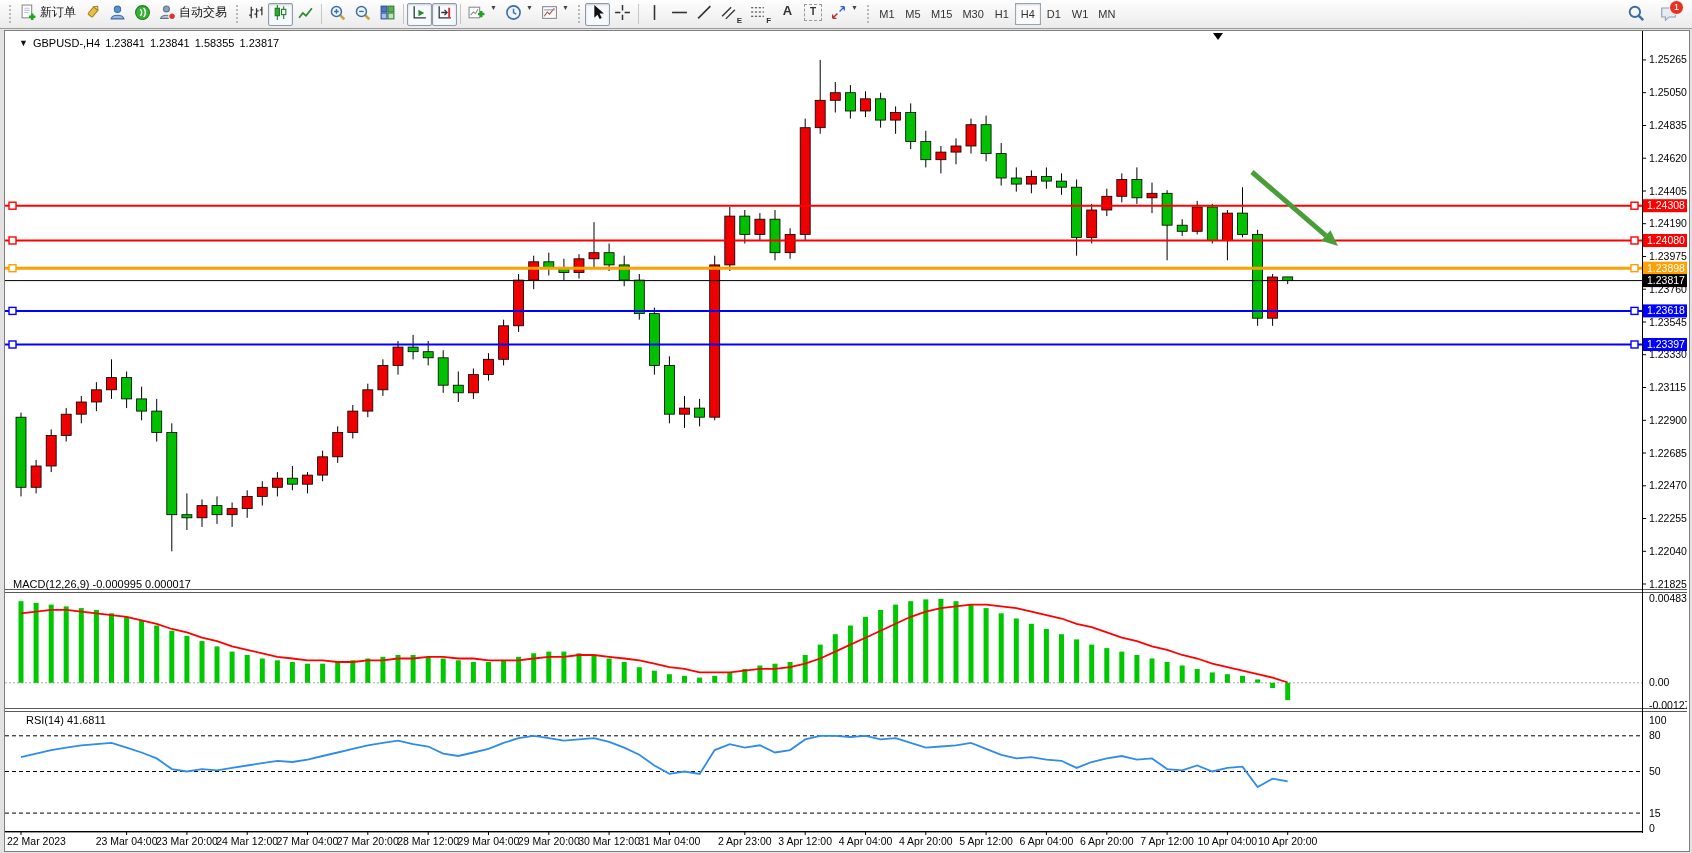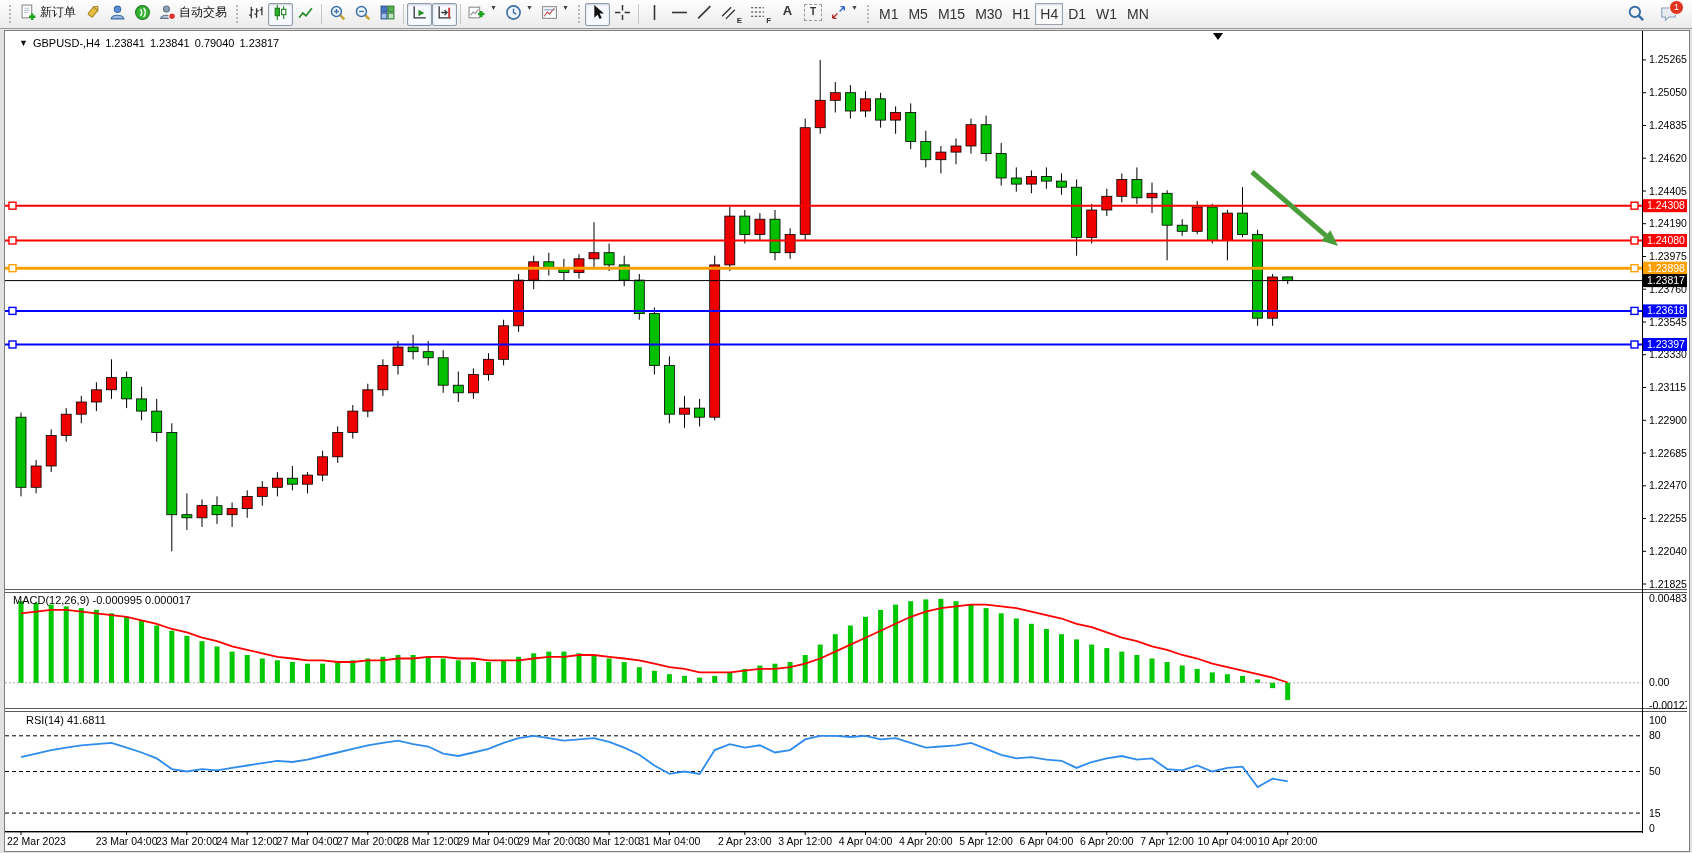--- a/index.html
+++ b/index.html
@@ -7,21 +7,21 @@
   
   #toolbar{position:absolute;left:0;top:0;width:1692px;height:29px;background:linear-gradient(#fefefe,#ebebeb);border-bottom:1px solid #9c9c9c;display:flex;align-items:center;padding:0 4px;box-sizing:border-box}
   .tgroup{display:flex;align-items:center}
   .grip{width:4px;height:18px;margin:0 4px;background-image:repeating-linear-gradient(to bottom,#b9b9b9 0 2px,transparent 2px 4px);background-size:2px 100%;background-repeat:no-repeat;background-position:1px 0}
   .sep{width:1px;height:20px;background:#c6c6c6;margin:0 3px}
   .tbtn{height:23px;min-width:25px;display:flex;align-items:flex-start;justify-content:center;border:1px solid transparent;border-radius:2px;font-size:11px;color:#222;padding:0 3px;box-sizing:border-box;gap:3px}
   .tbtn.active{border:1px solid #8f9ba8;background:#f6fafe;box-shadow:inset 0 1px 2px rgba(120,130,140,.35)}
   .tbtn svg{display:block}
   .tlabel{font-size:12px;color:#111;white-space:nowrap}
   .caret{font-size:7px;color:#444;margin-left:1px}
-  .tf-btn{height:22px;min-width:26px;display:flex;align-items:center;justify-content:center;font-size:14px;color:#333;border:1px solid transparent;padding:0 4px;box-sizing:border-box}
+  .tf-btn{height:22px;min-width:26px;display:flex;align-items:center;justify-content:center;font-size:11px;color:#333;border:1px solid transparent;padding:0 4px;box-sizing:border-box}
   .tf-btn.active{border:1px solid #9aa4ae;background:#fbfbfb;box-shadow:inset 0 1px 2px rgba(120,130,140,.3)}
   #toolbar-right{margin-left:auto;display:flex;align-items:center;gap:6px;padding-right:6px}
   .badge{position:absolute;top:-4px;right:-6px;width:13px;height:13px;border-radius:50%;background:#e03521;color:#fff;font-size:9px;display:flex;align-items:center;justify-content:center;border:1px solid #fff}
   .iconwrap{position:relative}
   .glyphA{font-size:13px;font-weight:bold;color:#333;line-height:1}
   .glyphT{font-size:10px;font-weight:bold;color:#333;line-height:1}
   .subglyph{font-size:8px;font-weight:bold;color:#333;line-height:1;align-self:flex-end;margin-left:-2px}
   
   #chart-window{position:absolute;left:4px;top:30px;width:1684px;height:820px;background:#fff;border:1px solid #7f7f7f;box-sizing:content-box}
   #chart-svg{position:absolute;left:0;top:0}
@@ -704,18 +704,18 @@
         <text x="1222.4" y="814" text-anchor="middle" font-family="Liberation Sans, sans-serif" font-size="10.5" fill="#000">10 Apr 04:00</text>
         <line x1="1282.7" y1="800" x2="1282.7" y2="804" stroke="#000"></line>
         <text x="1282.7" y="814" text-anchor="middle" font-family="Liberation Sans, sans-serif" font-size="10.5" fill="#000">10 Apr 20:00</text>
       </g>
     </svg>
   <div class="overlay" id="ohlc-header">
     <span class="tri">▼</span>
     <span>GBPUSD-,H4</span>
     <span>1.23841</span>
     <span>1.23841</span>
-    <span>0.79040</span>
+    <span>1.58355</span>
     <span>1.23817</span>
   </div>
-  <div class="overlay" id="macd-label" style="left:8px;top:563px">MACD(12,26,9) -0.000995 0.000017</div>
+  <div class="overlay" id="macd-label" style="left:8px;top:547px">MACD(12,26,9) -0.000995 0.000017</div>
   <div class="overlay" id="rsi-label" style="left:21px;top:683px">RSI(14) 41.6811</div>
 </div>
 
 </body></html>

